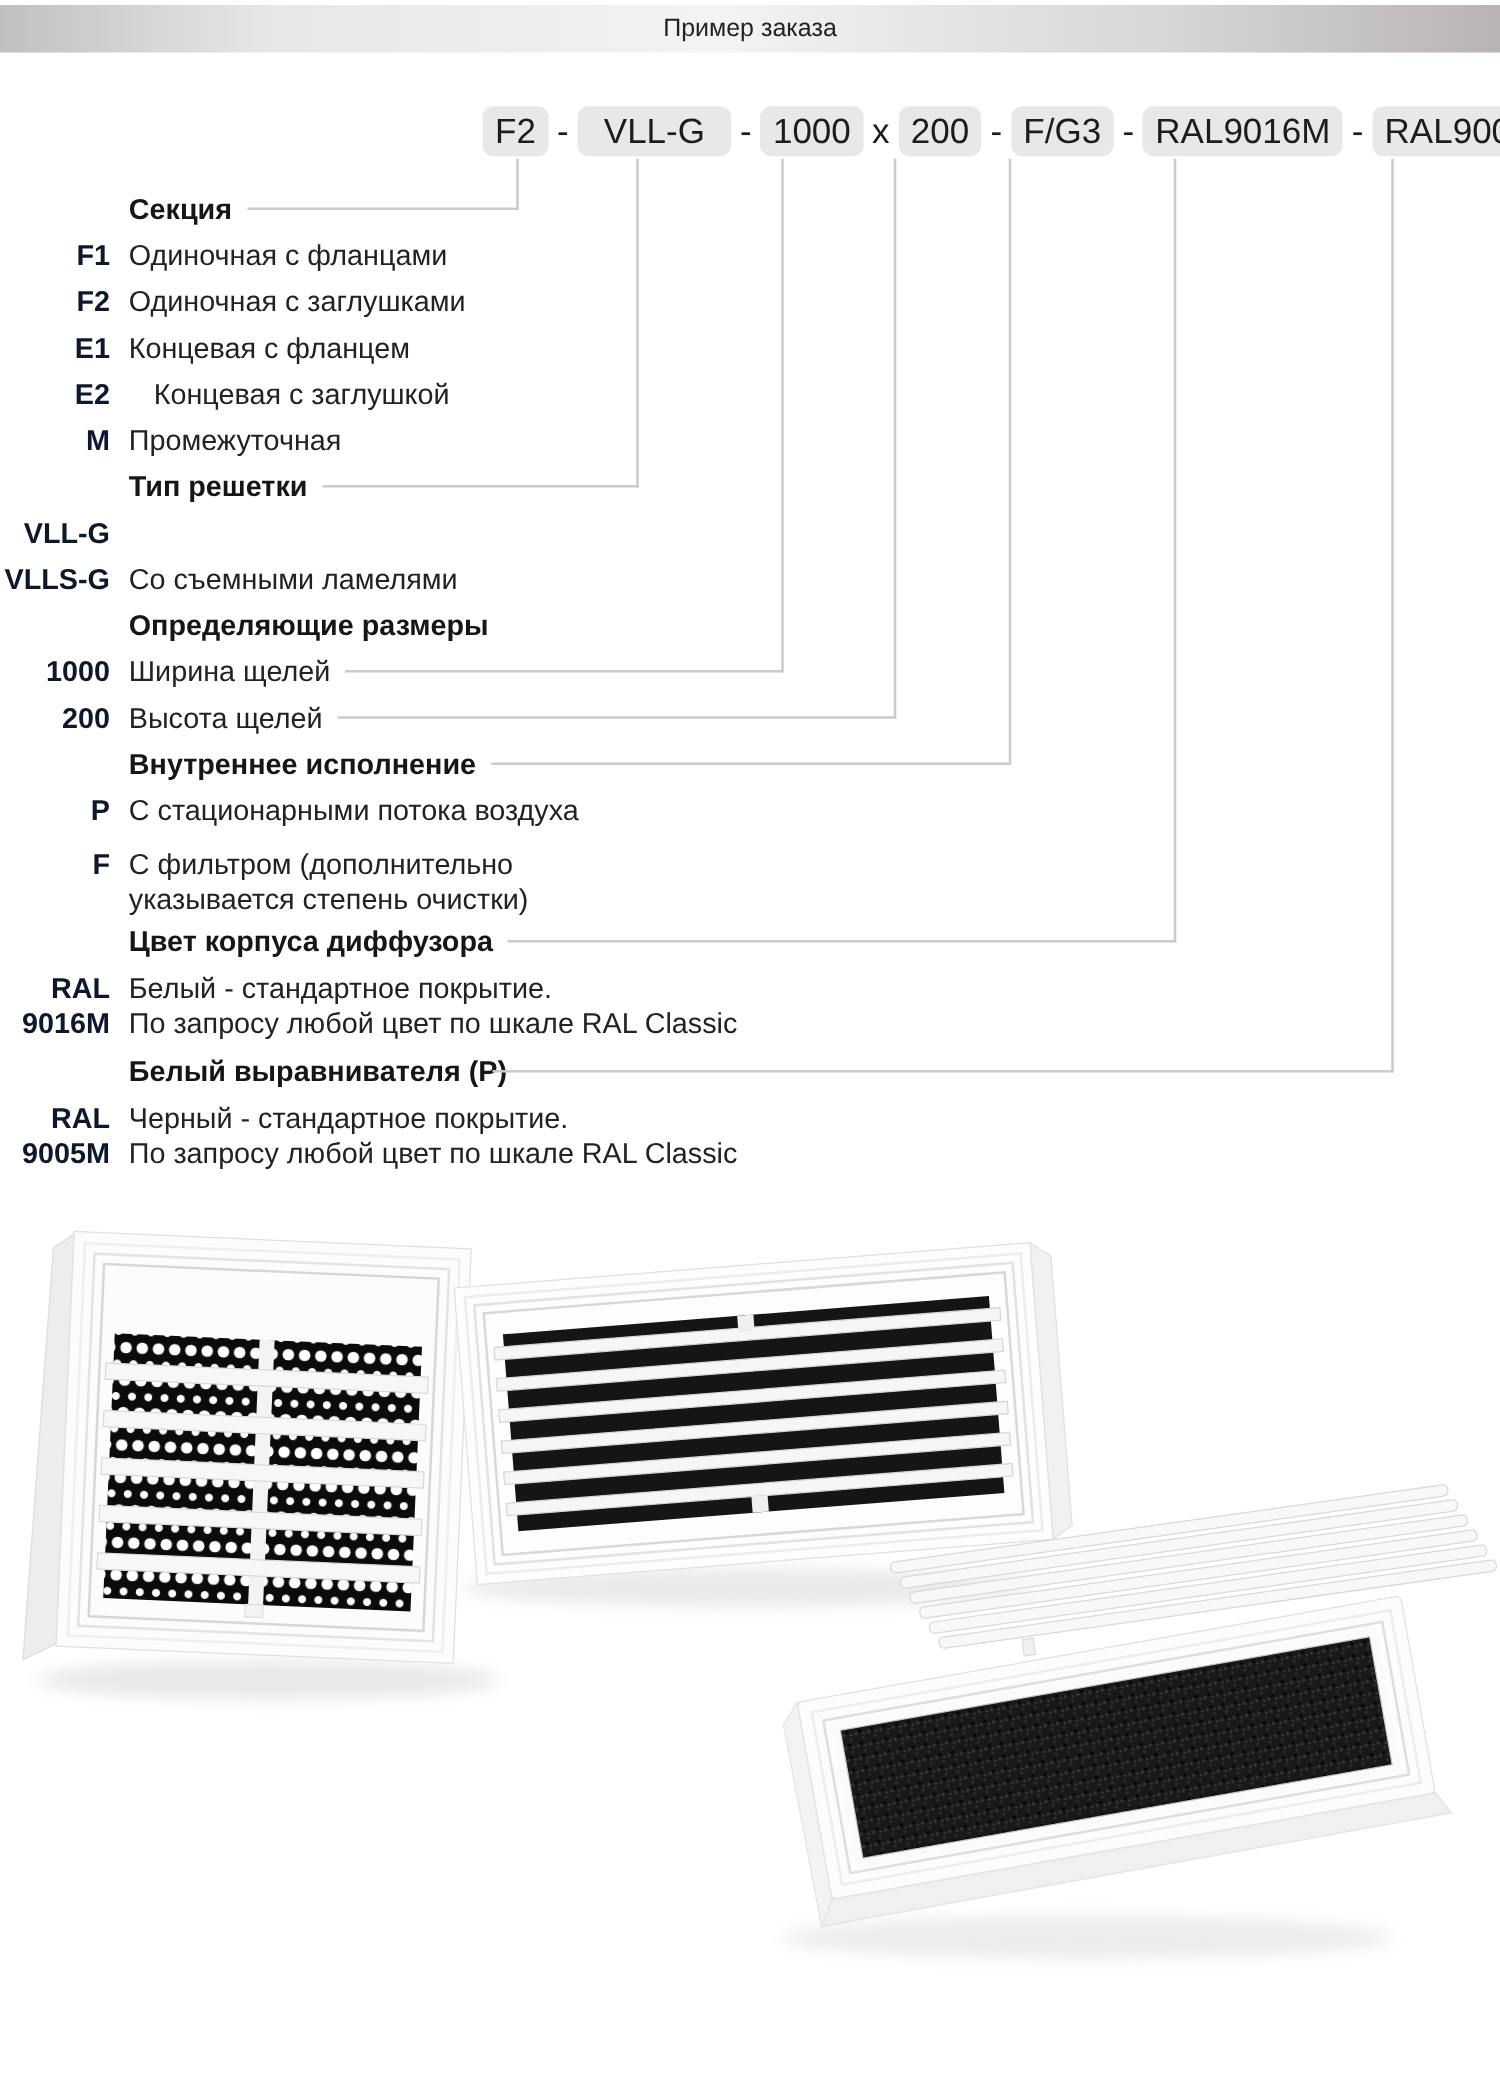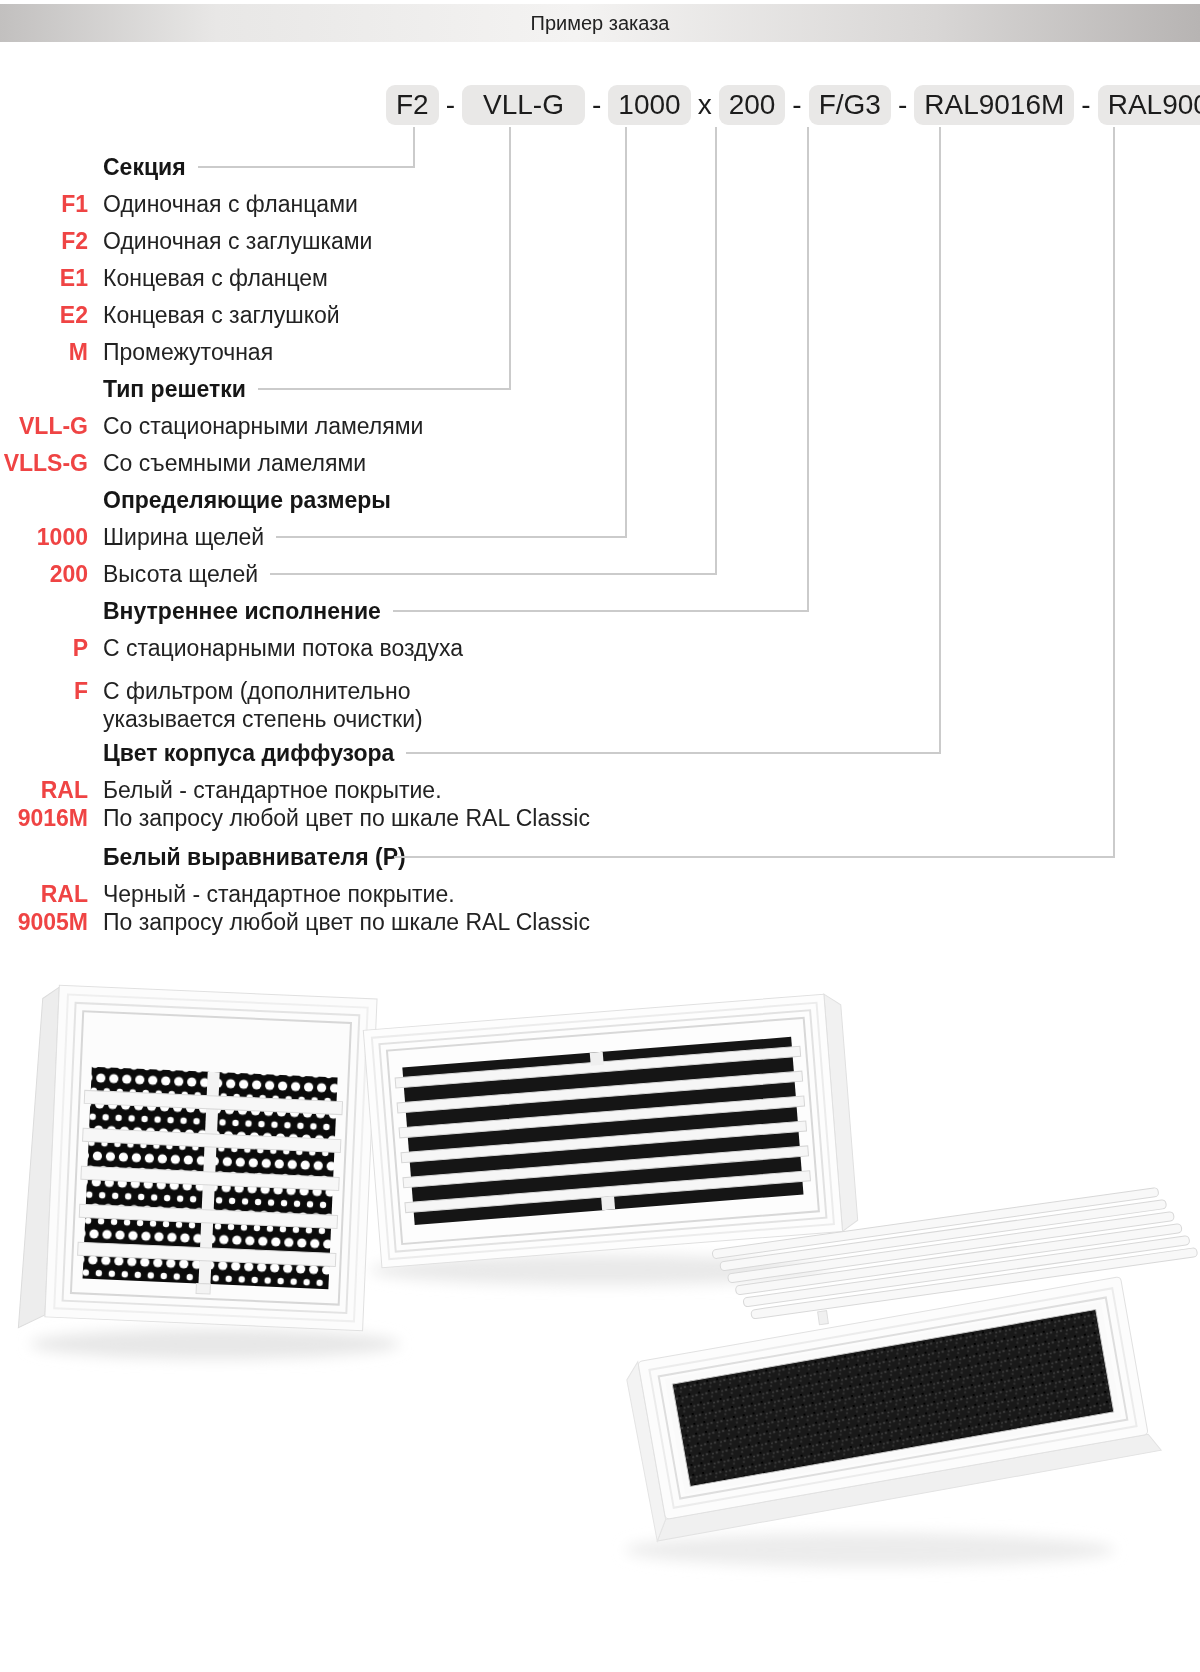--- a/index.html
+++ b/index.html
@@ -19,21 +19,21 @@
     font-size:28px;color:#1c1c1c;
   }
   .token{
     background:#e9e8e7;border-radius:9px;height:40px;box-sizing:border-box;
     display:flex;align-items:center;justify-content:center;padding:0 10px;
   }
   .sep{margin:0 7px;}
   #legend{position:absolute;left:0;top:0;width:1052px;height:950px;}
   .lrow-code{
     position:absolute;left:0;width:88px;text-align:right;
-    font-weight:bold;font-size:23px;line-height:28px;color:#ef4444;white-space:nowrap;
+    font-weight:bold;font-size:23px;line-height:28px;color:#0f172a;white-space:nowrap;
   }
   .lrow-text{
     position:absolute;left:103px;font-size:23px;line-height:28px;color:#222;white-space:nowrap;
   }
   .lhead{font-weight:bold;color:#161616;}
   .hline,.vline{position:absolute;background:#cbcbcb;}
   .hline{height:2px;}
   .vline{width:2px;}
   .figure{position:absolute;left:0;top:950px;}
 </style>
@@ -80,39 +80,36 @@
     </div>
     <div class="lrow-code" style="top: 264px;">
       <div>E1</div>
     </div>
     <div class="lrow-text" style="top: 264px;">
       <div>Концевая с фланцем</div>
     </div>
     <div class="lrow-code" style="top: 301px;">
       <div>E2</div>
     </div>
-    <div class="lrow-text" style="top: 301px;">
+    <div class="lrow-text" style="top: 301px; margin-left: 20px;">
       <div>Концевая с заглушкой</div>
     </div>
     <div class="lrow-code" style="top: 338px;">
       <div>M</div>
     </div>
     <div class="lrow-text" style="top: 338px;">
       <div>Промежуточная</div>
     </div>
     <div class="lrow-text lhead" style="top: 375px;">
       <div>Тип решетки</div>
     </div>
     <div class="hline" style="left: 258px; top: 388px; width: 253px;"></div>
     <div class="vline" style="left: 509px; top: 127px; height: 263px;"></div>
     <div class="lrow-code" style="top: 412px;">
       <div>VLL-G</div>
-    </div>
-    <div class="lrow-text" style="top: 412px;">
-      <div>Со стационарными ламелями</div>
     </div>
     <div class="lrow-code" style="top: 449px;">
       <div>VLLS-G</div>
     </div>
     <div class="lrow-text" style="top: 449px;">
       <div>Со съемными ламелями</div>
     </div>
     <div class="lrow-text lhead" style="top: 486px;">
       <div>Определяющие размеры</div>
     </div>

